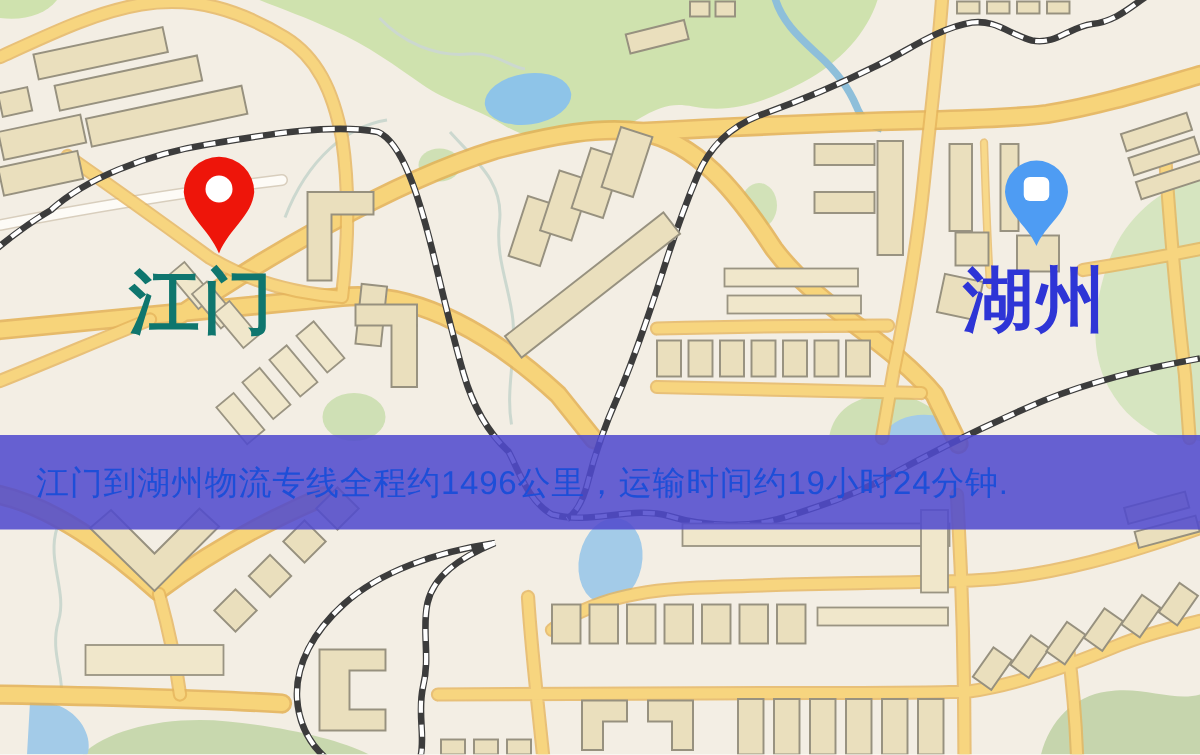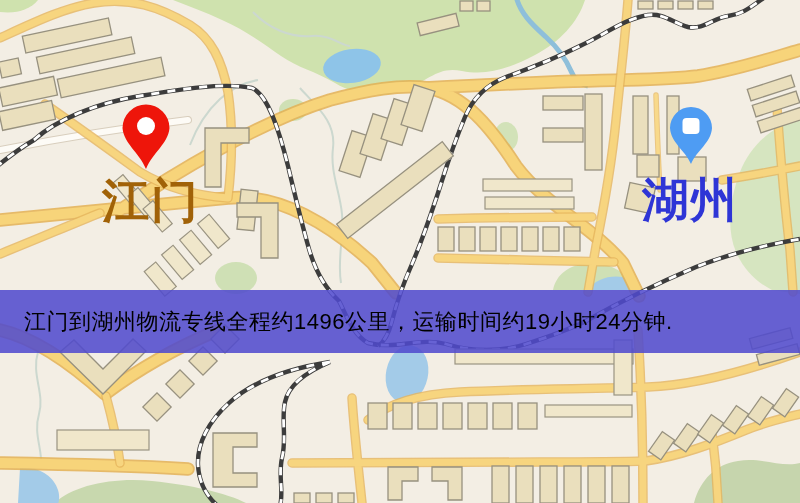--- a/index.html
+++ b/index.html
@@ -17,25 +17,25 @@
   .wrf{fill:none;stroke:#fdfbf6;stroke-width:6;stroke-linecap:round;}
   
   .rlc{fill:none;stroke:#3c3c3c;stroke-width:4.4;stroke-linecap:butt;}
   .rld{fill:none;stroke:#ffffff;stroke-width:2.8;stroke-dasharray:8 8;}
   .bld{fill:#eadfbd;stroke:#97917f;stroke-width:1.3;}
   .bld2{fill:#f0e7cb;stroke:#9a9482;stroke-width:1.2;}
   .stream{fill:none;stroke:#ccd8cf;stroke-width:2;}
   
   .banner{position:absolute;left:0;top:290px;width:800px;height:63px;
           background:rgba(80,75,206,0.87);display:flex;align-items:center;}
-  .banner span{color:#000000;font-size:22px;letter-spacing:.5px;white-space:nowrap;
+  .banner span{color:#1d4ed8;font-size:22px;letter-spacing:.5px;white-space:nowrap;
                padding-left:24px;}
   .city-label{position:absolute;font-size:47px;font-weight:700;line-height:1;
               letter-spacing:2px;white-space:nowrap;}
-  .city-label.origin{left:102px;top:177px;color:#a16207;}
+  .city-label.origin{left:86px;top:177px;color:#0f766e;}
   .city-label.dest{left:642px;top:176px;color:#2e35d6;letter-spacing:1px;}
 </style>
 </head>
 <body>
 
 <div class="stage">
   <svg width="800" height="503" viewBox="0 0 800 503">
 
     <rect x="0" y="0" width="800" height="503" fill="#f3eee4"></rect>
 

